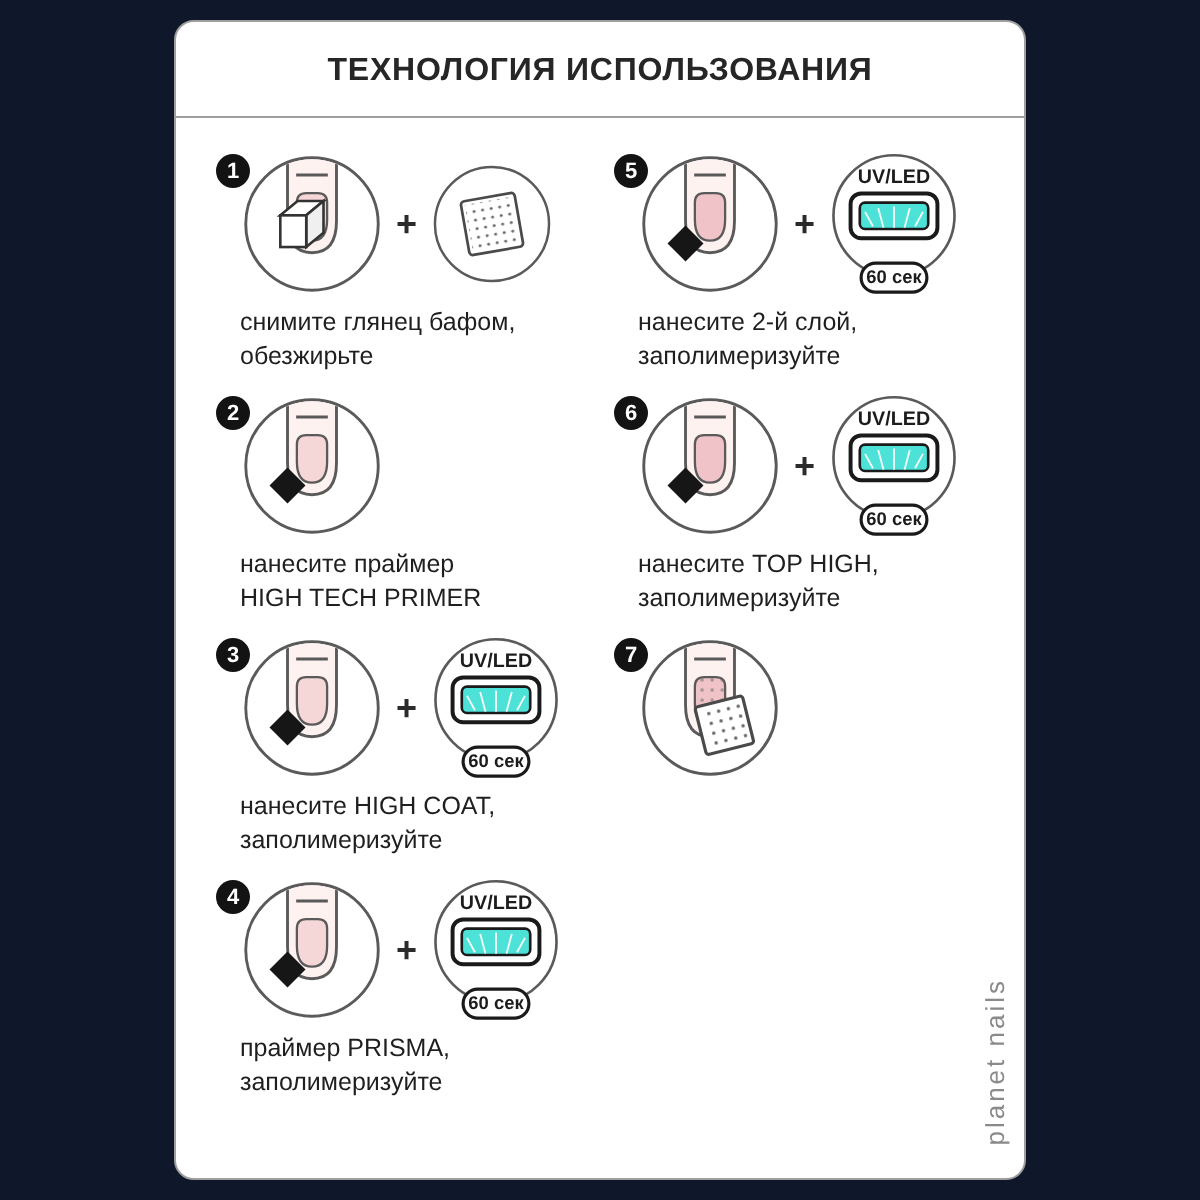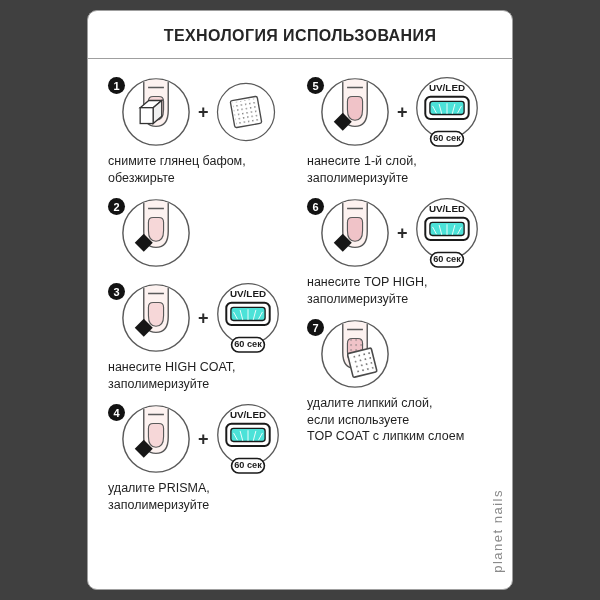--- a/index.html
+++ b/index.html
@@ -1,29 +1,29 @@
 <!DOCTYPE html>
 <html><head>
 <meta charset="utf-8">
 <style>
   * { margin:0; padding:0; box-sizing:border-box; }
   html,body { font-family:"Liberation Sans", sans-serif; }
-  .stage { width:600px; height:600px; background:#404040; position:relative; overflow:hidden; }
+  .stage { width:600px; height:600px; background:#0f172a; position:relative; overflow:hidden; }
   .card { position:absolute; left:87px; top:10px; width:426px; height:580px; background:#ffffff;
           border:1.5px solid #9f9f9f; border-radius:10px; overflow:hidden; }
   .card-header { padding:16px 10px 13px; text-align:center; border-bottom:1.5px solid #9f9f9f; }
   .card-title { font-size:16px; font-weight:700; color:#262626; letter-spacing:0.4px; }
   .columns { display:flex; padding:15px 6px 0 20px; }
   .col { width:50%; display:flex; flex-direction:column; }
   .step { position:relative; margin-bottom:9px; }
   .badge { position:absolute; left:0; top:3px; width:17px; height:17px; background:#131313; color:#ffffff;
            border-radius:50%; font-size:11px; font-weight:700; display:flex; align-items:center; justify-content:center; }
   .illo { display:flex; align-items:center; margin-left:12px; gap:5px; min-height:76px; }
   .plus { font-size:18px; font-weight:700; color:#2b2b2b; padding:0 1px; }
-  .caption { margin-top:3px; font-size:12.5px; line-height:1.32; color:#1f1f1f; white-space:pre-line; }
+  .caption { margin-left:12px; margin-top:3px; font-size:12.5px; line-height:1.32; color:#1f1f1f; white-space:pre-line; }
   .nail-svg { width:72px; height:72px; display:block; }
   .pad-svg { width:62px; height:62px; display:block; }
   .lamp-svg { width:66px; height:75px; display:block; }
   .lamp-label { font-size:15px; font-weight:600; fill:#1c1c1c; font-family:"Liberation Sans", sans-serif; }
   .lamp-time { font-size:14px; font-weight:600; fill:#1c1c1c; font-family:"Liberation Sans", sans-serif; }
   .brand { position:absolute; right:7px; bottom:16px; writing-mode:vertical-rl; transform:rotate(180deg);
            font-size:13px; color:#8a8a8a; letter-spacing:1.5px; }
   .defs-holder { position:absolute; width:0; height:0; overflow:hidden; }
 </style>
 </head>
@@ -93,20 +93,22 @@
                 </defs>
               <circle cx="50" cy="50" r="46" fill="#ffffff" stroke="#5a5a5a" stroke-width="2"></circle>
               <g clip-path="url(#cp2)">
                 <path d="M33,-6 L33,48 Q33,70 50,70 Q67,70 67,48 L67,-6 Z" fill="#fdf2f0" stroke="#5a5a5a" stroke-width="2"></path>
                 <line x1="39" y1="16" x2="61" y2="16" stroke="#5a5a5a" stroke-width="2"></line>
                 <path d="M39.5,35 Q39.5,28.5 46,28.5 L54,28.5 Q60.5,28.5 60.5,35 L60.5,47 Q60.5,61.5 50,61.5 Q39.5,61.5 39.5,47 Z" fill="#f6d7d8" stroke="#5a5a5a" stroke-width="1.6"></path>
               </g>
               <path d="M33,51 L45.5,63.5 L33,76 L20.5,63.5 Z" fill="#161616"></path>
             </svg>
           </div>
+          <div class="caption">нанесите праймер
+HIGH TECH PRIMER</div>
         </div>
 
         <div class="step">
           <div class="badge">3</div>
           <div class="illo">
             <svg class="nail-svg" viewBox="0 0 100 100">
               <defs>
                   <clipPath id="cp3">
                     <circle cx="50" cy="50" r="45"></circle>
                   </clipPath>
@@ -167,21 +169,21 @@
                 <line x1="50" y1="59" x2="50" y2="43"></line>
                   <line x1="42" y1="59" x2="38" y2="44"></line>
                 <line x1="58" y1="59" x2="62" y2="44"></line>
                   <line x1="34" y1="58" x2="28" y2="47"></line>
                 <line x1="66" y1="58" x2="72" y2="47"></line>
               </g>
               <rect x="25" y="86" width="50" height="22" rx="11" fill="#ffffff" stroke="#1a1a1a" stroke-width="2.4"></rect>
               <text x="50" y="101" text-anchor="middle" class="lamp-time">60 сек</text>
             </svg>
           </div>
-          <div class="caption">удалите PRISMA,
+          <div class="caption">праймер PRISMA,
 заполимеризуйте</div>
         </div>
 
       </div>
 
       <div class="col">
 
         <div class="step">
           <div class="badge">5</div>
           <div class="illo">
@@ -209,21 +211,21 @@
                 <line x1="50" y1="59" x2="50" y2="43"></line>
                   <line x1="42" y1="59" x2="38" y2="44"></line>
                 <line x1="58" y1="59" x2="62" y2="44"></line>
                   <line x1="34" y1="58" x2="28" y2="47"></line>
                 <line x1="66" y1="58" x2="72" y2="47"></line>
               </g>
               <rect x="25" y="86" width="50" height="22" rx="11" fill="#ffffff" stroke="#1a1a1a" stroke-width="2.4"></rect>
               <text x="50" y="101" text-anchor="middle" class="lamp-time">60 сек</text>
             </svg>
           </div>
-          <div class="caption">нанесите 1-й слой,
+          <div class="caption">нанесите 2-й слой,
 заполимеризуйте</div>
         </div>
 
         <div class="step">
           <div class="badge">6</div>
           <div class="illo">
             <svg class="nail-svg" viewBox="0 0 100 100">
               <defs>
                   <clipPath id="cp6">
                     <circle cx="50" cy="50" r="45"></circle>
@@ -273,23 +275,20 @@
                 <line x1="39" y1="16" x2="61" y2="16" stroke="#5a5a5a" stroke-width="2"></line>
                 <path d="M39.5,35 Q39.5,28.5 46,28.5 L54,28.5 Q60.5,28.5 60.5,35 L60.5,47 Q60.5,61.5 50,61.5 Q39.5,61.5 39.5,47 Z" fill="#f0c3c8" stroke="#5a5a5a" stroke-width="1.6"></path>
                 <path d="M39.5,35 Q39.5,28.5 46,28.5 L54,28.5 Q60.5,28.5 60.5,35 L60.5,47 Q60.5,61.5 50,61.5 Q39.5,61.5 39.5,47 Z" fill="url(#dots)" opacity="0.55"></path>
               </g>
               <g transform="rotate(-14 60 62)">
                 <rect x="43" y="45" width="34" height="34" rx="2" fill="#ffffff" stroke="#4a4a4a" stroke-width="2.2"></rect>
                 <rect x="46" y="48" width="28" height="28" fill="url(#dots)"></rect>
               </g>
             </svg>
           </div>
-          <div class="caption">удалите липкий слой,
-если используете
-TOP COAT с липким слоем</div>
         </div>
 
       </div>
     </div>
 
     <div class="brand">planet nails</div>
   </div>
 </div>
 
 </body></html>

